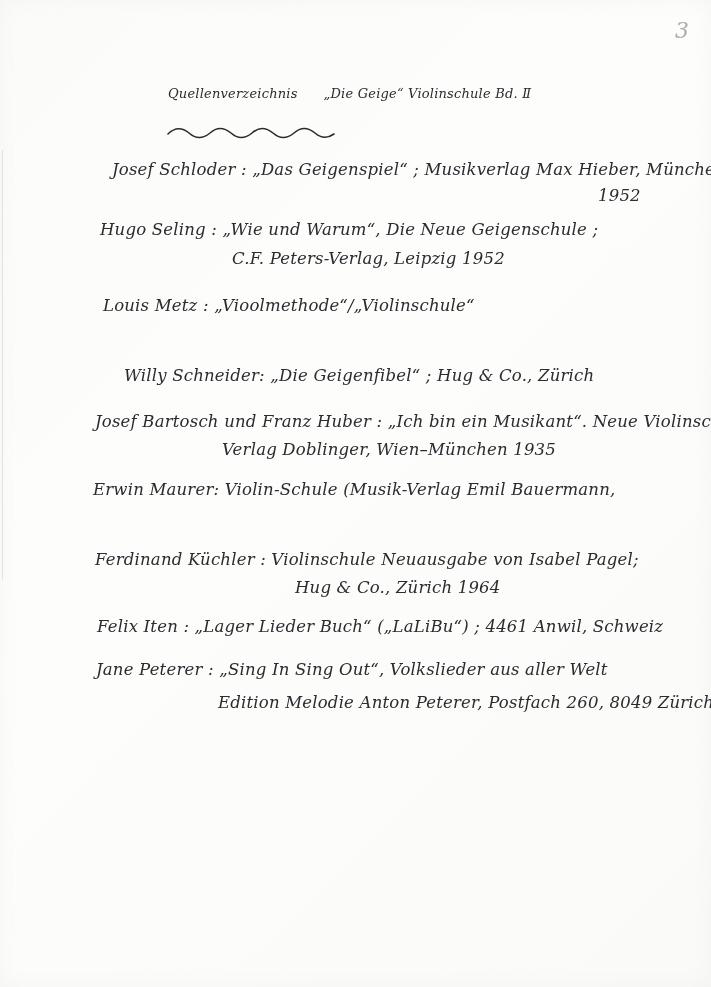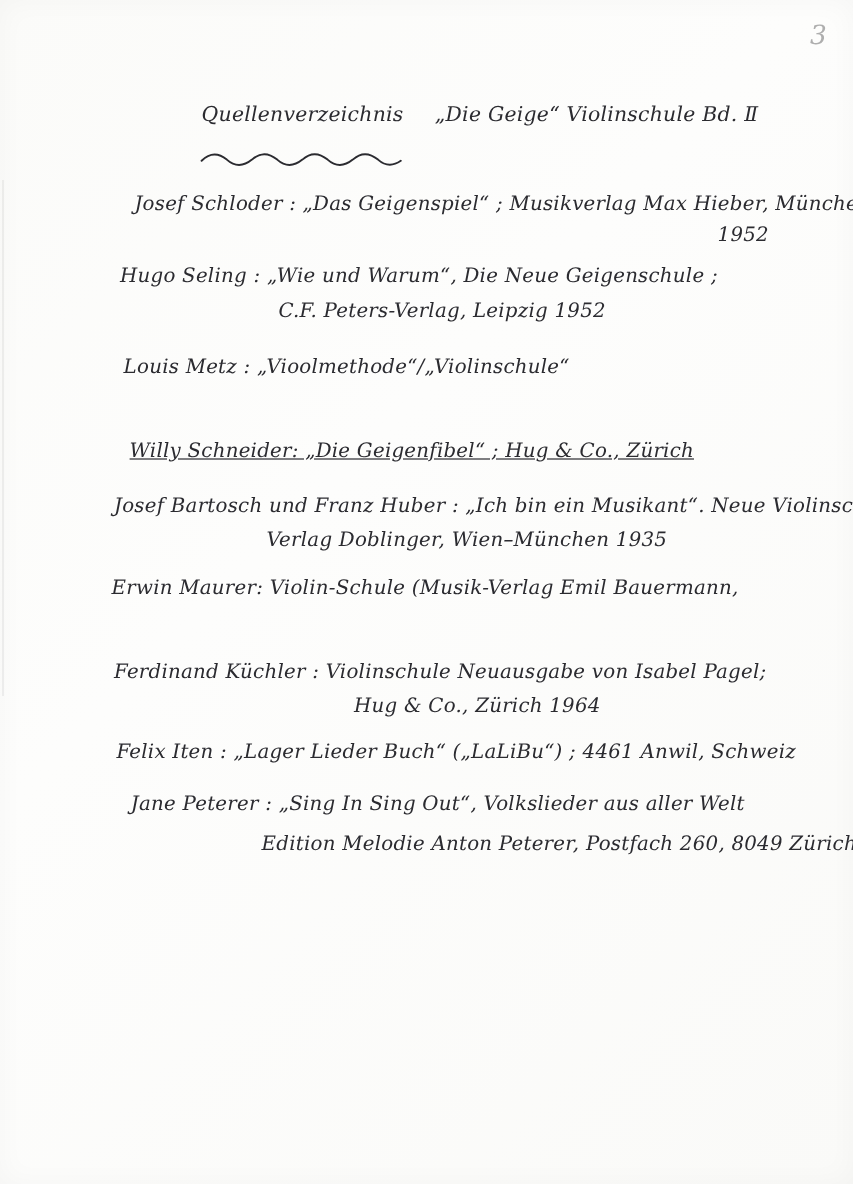--- a/index.html
+++ b/index.html
@@ -37,21 +37,21 @@
     top: 18px;
     font-family: "DejaVu Serif", serif;
     font-style: italic;
     font-size: 22px;
     color: #aeaeae;
   }
   .title {
     position: absolute;
     left: 168px;
     top: 86px;
-    font-size: 17px;
+    font-size: 13px;
   }
   .title .subject {
     margin-left: 26px;
   }
   .wavy {
     position: absolute;
     left: 166px;
     top: 120px;
     width: 170px;
     height: 20px;
@@ -80,28 +80,28 @@
   </svg>
 
   <div class="entry-line hand" style="left:112px; top:160px;">Josef Schloder : „Das Geigenspiel“ ; Musikverlag Max Hieber, München</div>
   <div class="entry-line hand" style="left:598px; top:186px;text-align:center;">1952</div>
 
   <div class="entry-line hand" style="left:100px; top:220px;">Hugo Seling : „Wie und Warum“, Die Neue Geigenschule ;</div>
   <div class="entry-line hand" style="left:232px; top:249px;text-align:right;">C.F. Peters-Verlag, Leipzig 1952</div>
 
   <div class="entry-line hand" style="left:103px; top:296px;">Louis Metz : „Vioolmethode“/„Violinschule“</div>
 
-  <div class="entry-line hand" style="left:108px; top:366px;text-decoration:underline;">Willy Schneider: „Die Geigenfibel“ ; Hug &amp; Co., Zürich</div>
+  <div class="entry-line hand" style="left:124px; top:366px;">Willy Schneider: „Die Geigenfibel“ ; Hug &amp; Co., Zürich</div>
 
   <div class="entry-line hand" style="left:95px; top:412px;">Josef Bartosch und Franz Huber : „Ich bin ein Musikant“. Neue Violinschule;</div>
   <div class="entry-line hand" style="left:222px; top:440px;">Verlag Doblinger, Wien–München 1935</div>
 
   <div class="entry-line hand" style="left:93px; top:480px;">Erwin Maurer: Violin-Schule (Musik-Verlag Emil Bauermann,</div>
 
   <div class="entry-line hand" style="left:95px; top:550px;">Ferdinand Küchler : Violinschule  Neuausgabe von Isabel Pagel;</div>
   <div class="entry-line hand" style="left:295px; top:578px;">Hug &amp; Co., Zürich 1964</div>
 
   <div class="entry-line hand" style="left:97px; top:617px;">Felix Iten : „Lager Lieder Buch“ („LaLiBu“) ; 4461 Anwil, Schweiz</div>
 
-  <div class="entry-line hand" style="left:109px; top:660px;">Jane Peterer : „Sing In Sing Out“, Volkslieder aus aller Welt</div>
+  <div class="entry-line hand" style="left:96px; top:660px;">Jane Peterer : „Sing In Sing Out“, Volkslieder aus aller Welt</div>
   <div class="entry-line hand" style="left:218px; top:693px;">Edition Melodie Anton Peterer, Postfach 260, 8049 Zürich</div>
 
 </div>
 
 </body></html>

